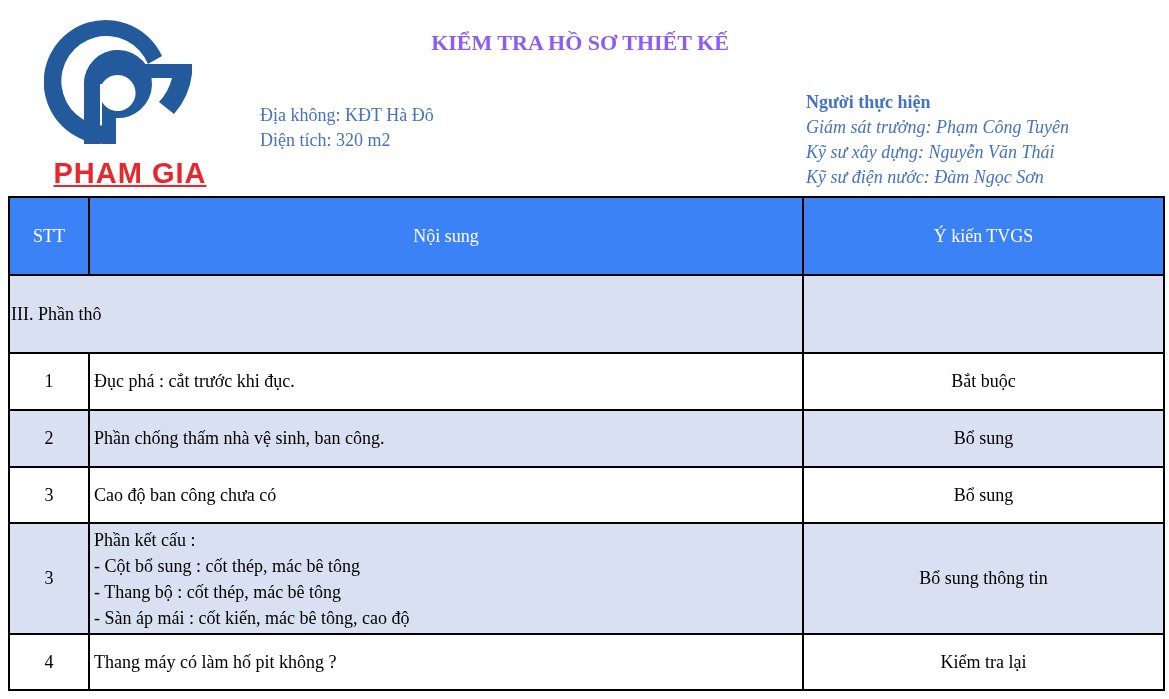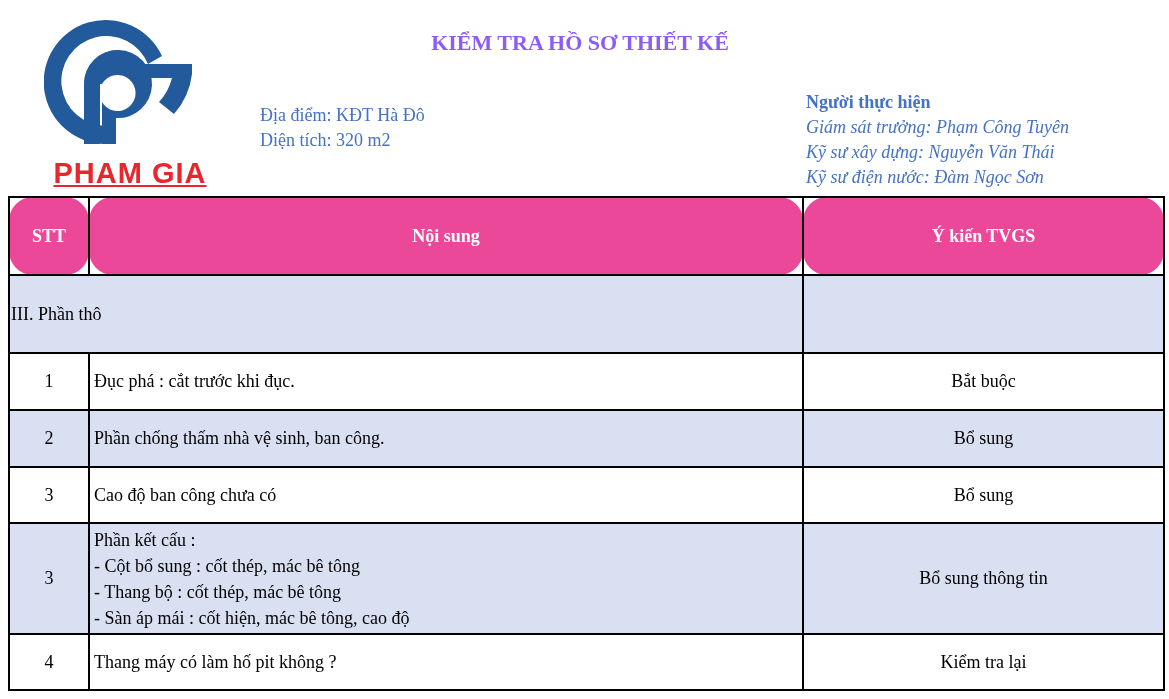--- a/index.html
+++ b/index.html
@@ -12,21 +12,21 @@
            color:#e8262d; letter-spacing:1px;text-decoration:underline; }
   .title { position:absolute; left:330px; top:30px; width:500px; text-align:center;
            font-size:22px; font-weight:bold; color:#8b5cf6; }
   .proj { position:absolute; left:260px; top:103px; color:#4472c4; font-size:18px; line-height:25px; }
   .team { position:absolute; left:806px; top:90px; color:#4472c4; font-size:18px; line-height:25px; }
   .team .head { font-weight:bold; }
   .team .it { font-style:italic; }
   table.grid { position:absolute; left:8px; top:196px; width:1155px; border-collapse:collapse;
                table-layout:fixed; font-size:18px; color:#000; }
   table.grid td, table.grid th { border:2.5px solid #000; padding:0 4px; }
-  table.grid th { background:#ec4899; color:#ffffff; font-weight:bold; height:76px; font-size:18px;border-radius:24px; }
+  table.grid th { background:#3b82f6; color:#ffffff; font-weight:normal; height:76px; font-size:18px; }
   .sec td { background:#d9e0f2; height:76px; font-weight:normal; }
   .alt td { background:#d9e0f2; }
   .c { text-align:center; }
   .l { text-align:left; }
   .multi { line-height:26px; padding-top:2px !important; padding-bottom:2px !important; }
   .bul { display:block; }
 </style>
 </head>
 <body>
 
@@ -39,21 +39,21 @@
 
     <path d="M40 70 A34 34 0 1 1 72 104 L72 130 L58 130 L58 88 A18 18 0 1 0 58 70 Z" fill="#235a9c"></path>
     <path d="M40 70 A34 34 0 0 1 74 36 L74 52 A18 18 0 0 0 56 70 L56 130 L40 130 Z" fill="#235a9c"></path>
   </svg>
   <div class="brand">PHAM GIA</div>
 </div>
 
 <div class="title">KIỂM TRA HỒ SƠ THIẾT KẾ</div>
 
 <div class="proj">
-  <div>Địa điểm: KĐT Hà Đô</div>
+  <div>Địa không: KĐT Hà Đô</div>
   <div>Diện tích: 320 m2</div>
 </div>
 
 <div class="team">
   <div class="head">Người thực hiện</div>
   <div class="it">Giám sát trưởng: Phạm Công Tuyên</div>
   <div class="it">Kỹ sư xây dựng: Nguyễn Văn Thái</div>
   <div class="it">Kỹ sư điện nước: Đàm Ngọc Sơn</div>
 </div>
 
@@ -87,21 +87,21 @@
     <td class="c">3</td>
     <td class="l">Cao độ ban công chưa có</td>
     <td class="c">Bổ sung</td>
   </tr>
   <tr class="alt" style="height:111px">
     <td class="c">3</td>
     <td class="l multi">
       <span class="bul">Phần kết cấu :</span>
       <span class="bul">-  Cột bổ sung : cốt thép, mác bê tông</span>
       <span class="bul">-  Thang bộ : cốt thép, mác bê tông</span>
-      <span class="bul">-  Sàn áp mái : cốt hiện, mác bê tông, cao độ</span>
+      <span class="bul">-  Sàn áp mái : cốt kiến, mác bê tông, cao độ</span>
     </td>
     <td class="c">Bổ sung thông tin</td>
   </tr>
   <tr style="height:56px">
     <td class="c">4</td>
     <td class="l">Thang máy có làm hố pit không ?</td>
     <td class="c">Kiểm tra lại</td>
   </tr>
 </tbody>
   </table>

